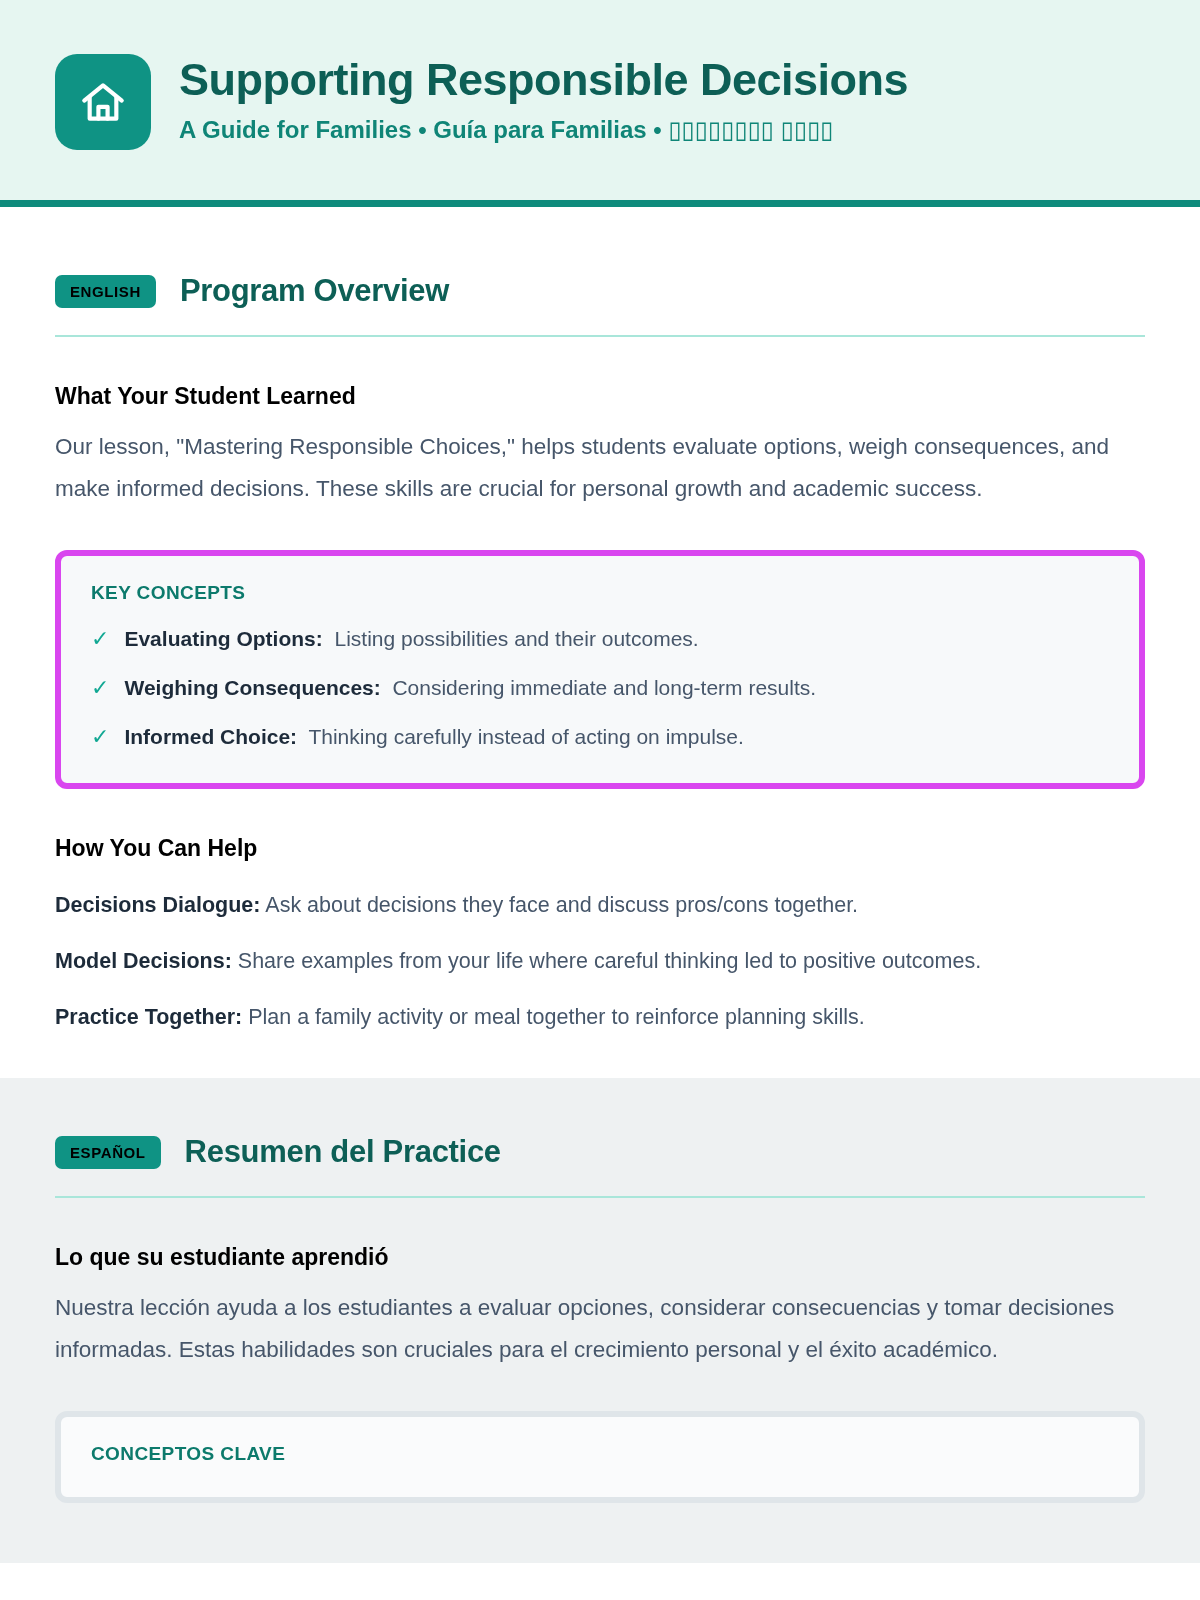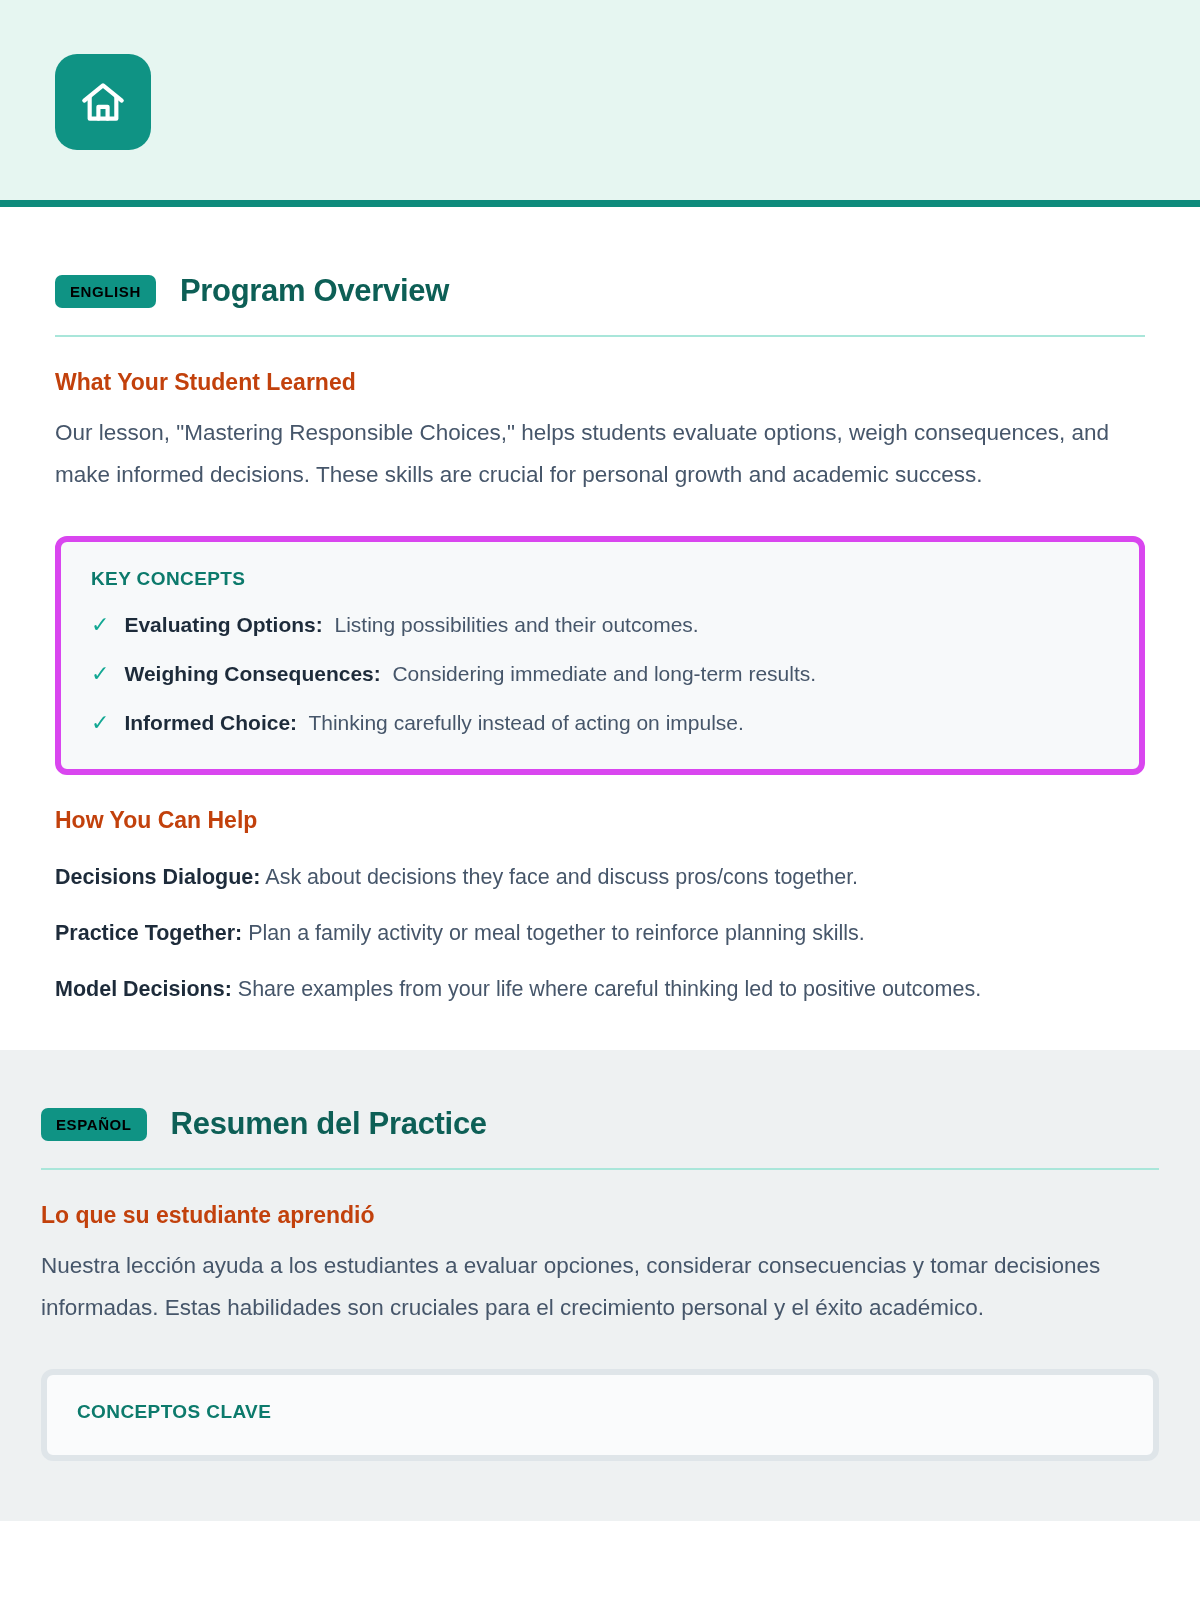--- a/index.html
+++ b/index.html
@@ -16,50 +16,54 @@
   .accent-bar { height:7px; background:#0e8b7c; }
 
   
   .main { padding:66px 55px 0; background:#ffffff; }
   .section-head { display:flex; align-items:center; gap:24px; }
   .badge { background:#0f9384; color:#000000; font-weight:bold; font-size:15px;
            letter-spacing:0.6px; padding:9px 15px; border-radius:7px; line-height:1; }
   .section-title { font-size:31px; font-weight:bold; color:#0d5f56; letter-spacing:-0.3px; }
   .divider { border:none; border-top:2px solid #a9e6da; margin-top:26px; }
 
-  .sub-heading { font-size:23px; font-weight:bold; color:#c2410c; margin-top:32px; }
+  .sub-heading { font-size:23px; font-weight:bold; color:#000000; margin-top:46px; }
   .body-text { font-size:22.5px; color:#46566a; line-height:42px; margin-top:16px; }
 
   
   .card { background:#f7f9fa; border:6px solid #d946ef; border-radius:12px;
           padding:26px 30px 32px; margin-top:40px; }
   .card.on-gray { background:#fafbfc; border-color:#dfe5e9; }
   .card-title { color:#0c7a6c; font-weight:bold; font-size:19px; letter-spacing:0.4px; }
   .concept { display:flex; gap:15px; margin-top:21px; font-size:21px; line-height:28px; }
   .check { color:#12a893; font-weight:bold; font-size:22px; line-height:28px; }
   .concept .lbl { color:#1d2b3a; font-weight:bold; }
   .concept .txt { color:#46566a; }
 
   
   .help-item { font-size:21.5px; margin-top:30px; color:#46566a; line-height:26px; }
   .help-item .lbl { color:#1d2b3a; font-weight:bold; }
 
   
-  .spanish { background:#eef1f2; margin-top:48px; padding:56px 41px 60px; }
+  .spanish { background:#eef1f2; margin-top:48px; padding:56px 55px 60px; }
 </style>
 </head>
 <body>
 
 <div class="header">
   <div class="logo">
     <svg viewBox="0 0 24 24" fill="none" stroke="#ffffff" stroke-width="2" stroke-linecap="round" stroke-linejoin="round">
       <path d="M3 11.3 L12 4 L21 11.3"></path>
       <path d="M5.6 9.6 V20 H18.4 V9.6"></path>
       <path d="M9.8 20 V14.3 H14.2 V20"></path>
     </svg>
+  </div>
+  <div class="head-text">
+    <div class="page-title">Supporting Responsible Decisions</div>
+    <div class="page-subtitle">A Guide for Families • Guía para Familias • ▯▯▯▯▯▯▯▯ ▯▯▯▯</div>
   </div>
 </div>
 <div class="accent-bar"></div>
 
 <div class="main">
   <div class="section-head">
     <span class="badge">ENGLISH</span>
     <span class="section-title">Program Overview</span>
   </div>
   <hr class="divider">
@@ -80,22 +84,22 @@
     </div>
     <div class="concept">
       <span class="check">✓</span>
       <span><b class="lbl">Informed Choice:</b>&nbsp; <span class="txt">Thinking carefully instead of acting on impulse.</span></span>
     </div>
   </div>
 
   <div class="sub-heading">How You Can Help</div>
 
   <div class="help-item"><b class="lbl">Decisions Dialogue:</b> <span>Ask about decisions they face and discuss pros/cons together.</span></div>
+  <div class="help-item"><b class="lbl">Model Decisions:</b> <span>Share examples from your life where careful thinking led to positive outcomes.</span></div>
   <div class="help-item"><b class="lbl">Practice Together:</b> <span>Plan a family activity or meal together to reinforce planning skills.</span></div>
-  <div class="help-item"><b class="lbl">Model Decisions:</b> <span>Share examples from your life where careful thinking led to positive outcomes.</span></div>
 </div>
 
 <div class="spanish">
   <div class="section-head">
     <span class="badge">ESPAÑOL</span>
     <span class="section-title">Resumen del Practice</span>
   </div>
   <hr class="divider">
 
   <div class="sub-heading">Lo que su estudiante aprendió</div>

